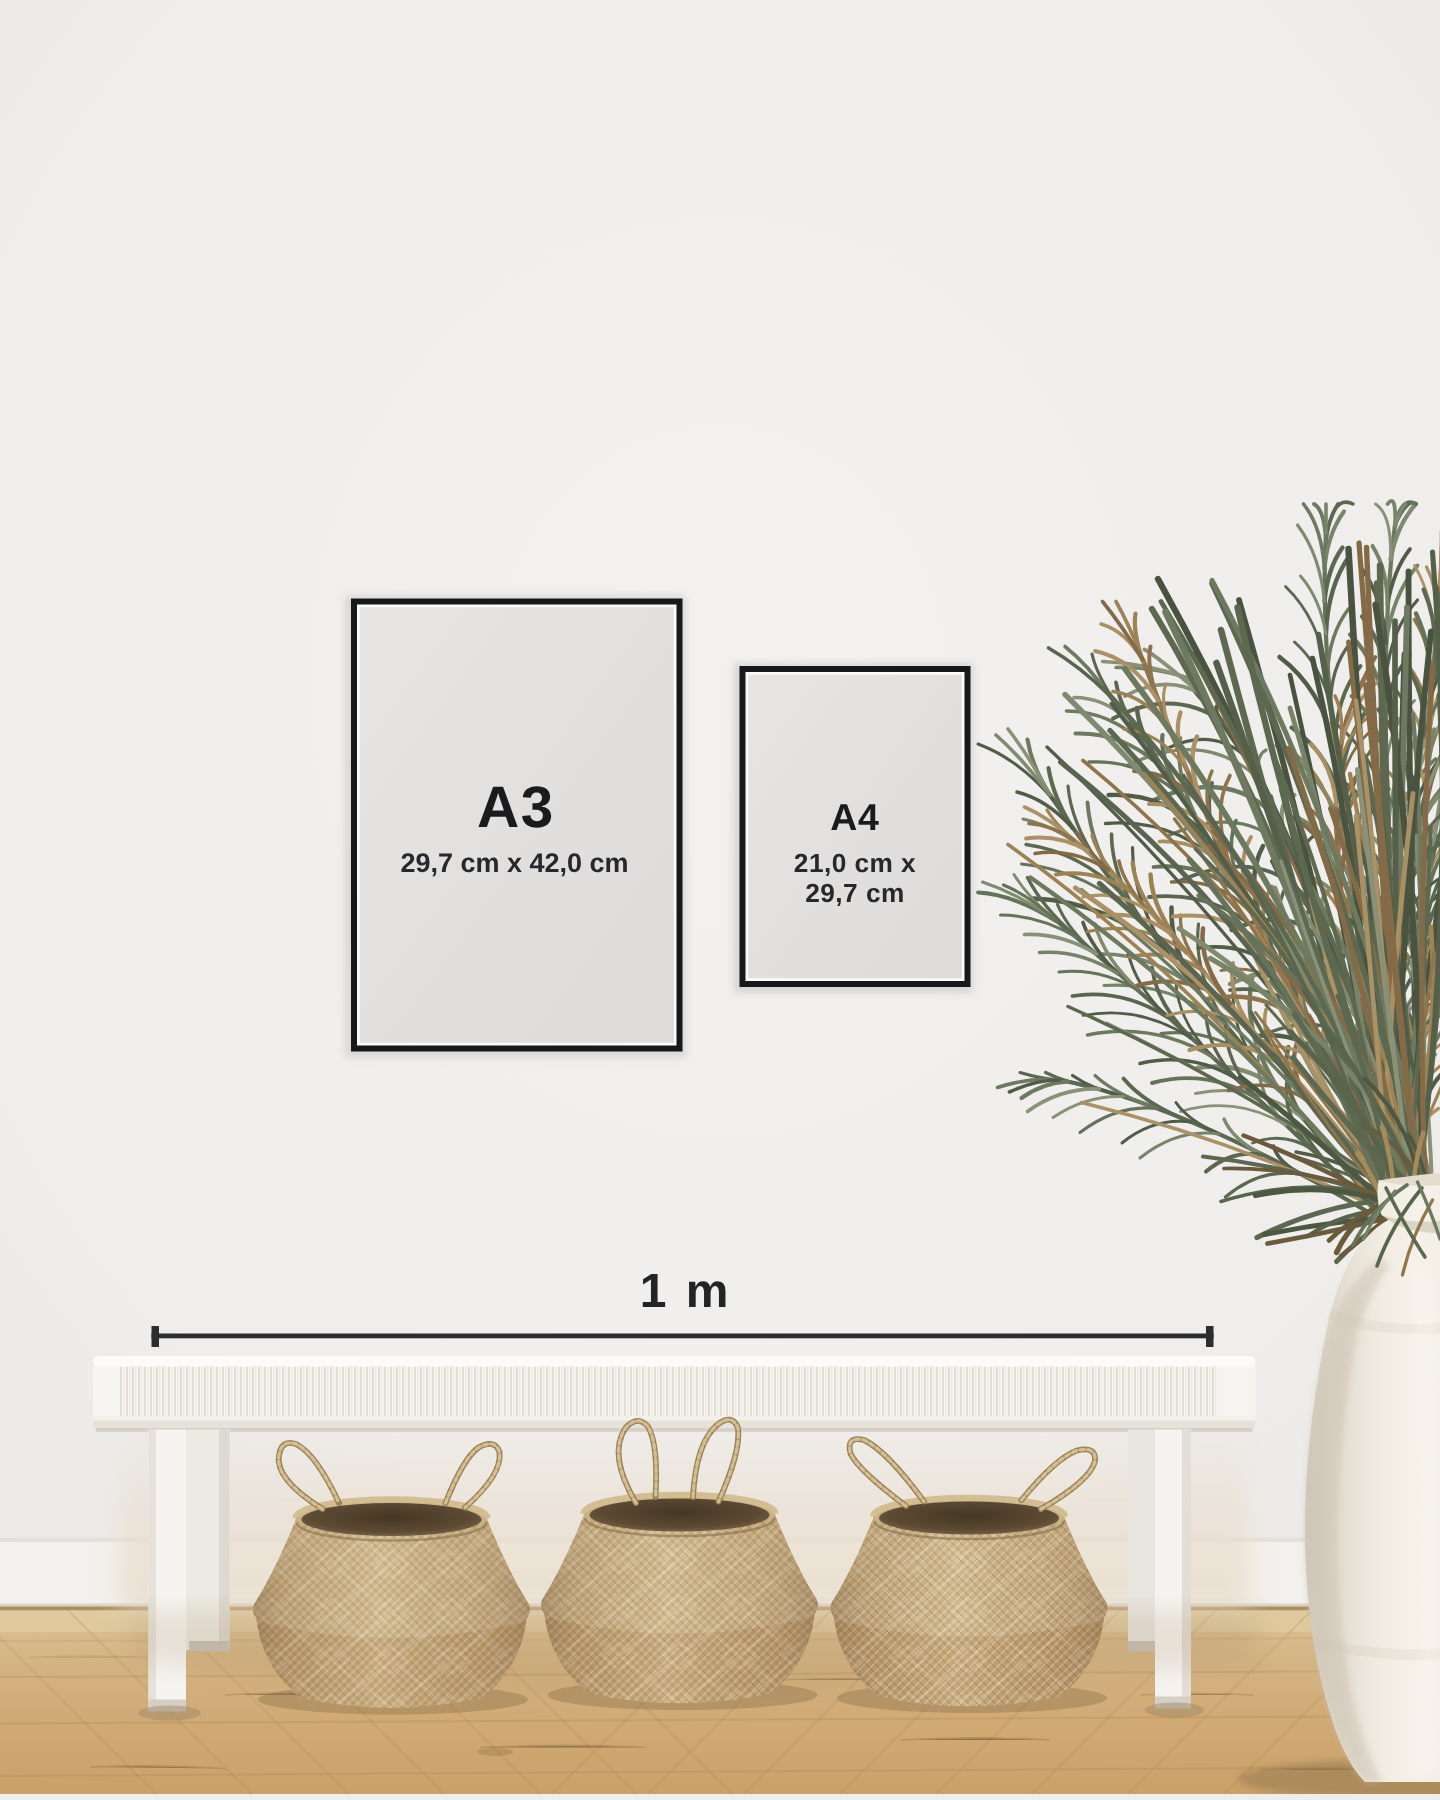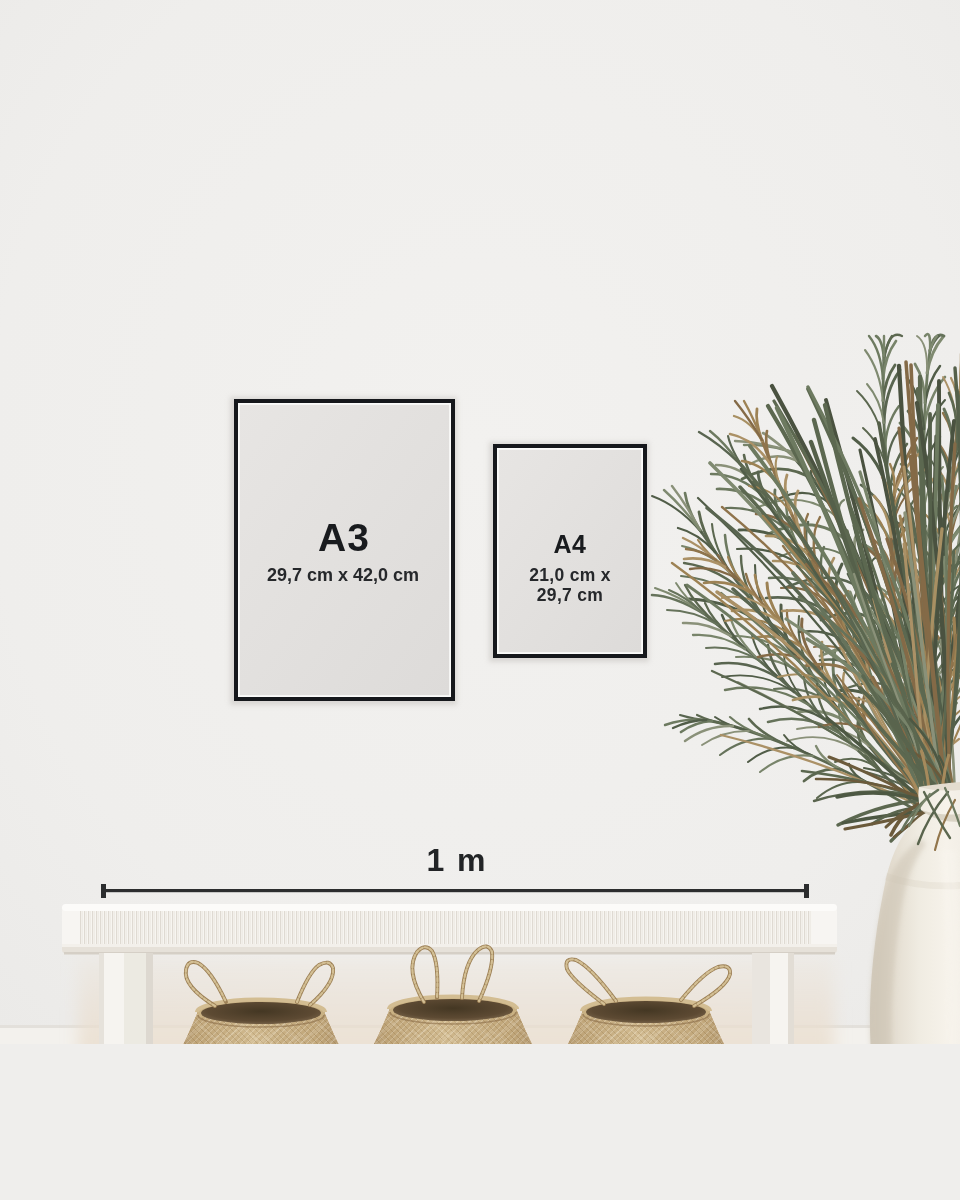--- a/index.html
+++ b/index.html
@@ -1,17 +1,17 @@
 <!DOCTYPE html>
 <html><head>
 <meta charset="utf-8">
 <style>
 html,body{margin:0;padding:0;background:#efeeec;}
 *{font-family:"Liberation Sans", sans-serif;}
-#stage{position:relative;width:960px;height:1044px;overflow:hidden;}
+#stage{position:relative;width:960px;height:1196px;overflow:hidden;}
 </style>
 </head>
 <body>
 <div id="stage">
 <svg width="960" height="1200" viewBox="0 0 960 1200" xmlns="http://www.w3.org/2000/svg">
 <defs>
   <radialGradient id="wallGrad" cx="0.5" cy="0.42" r="0.85">
     <stop offset="0" stop-color="#f2f1ef"></stop>
     <stop offset="0.6" stop-color="#efeeec"></stop>
     <stop offset="1" stop-color="#e9e8e6"></stop>

